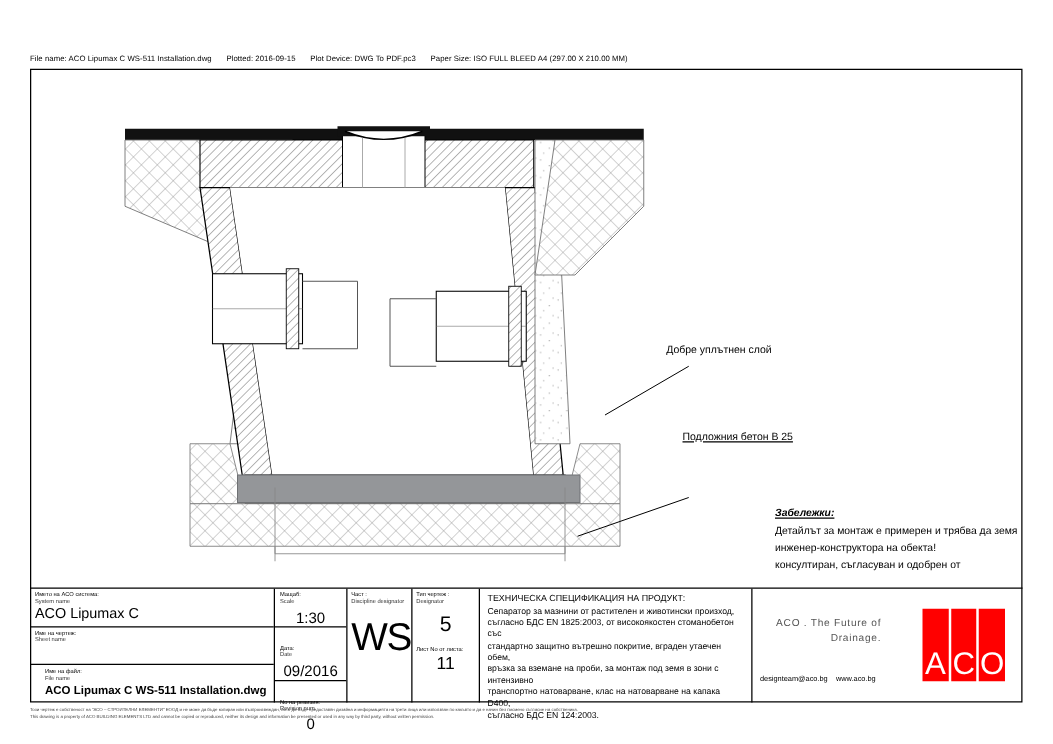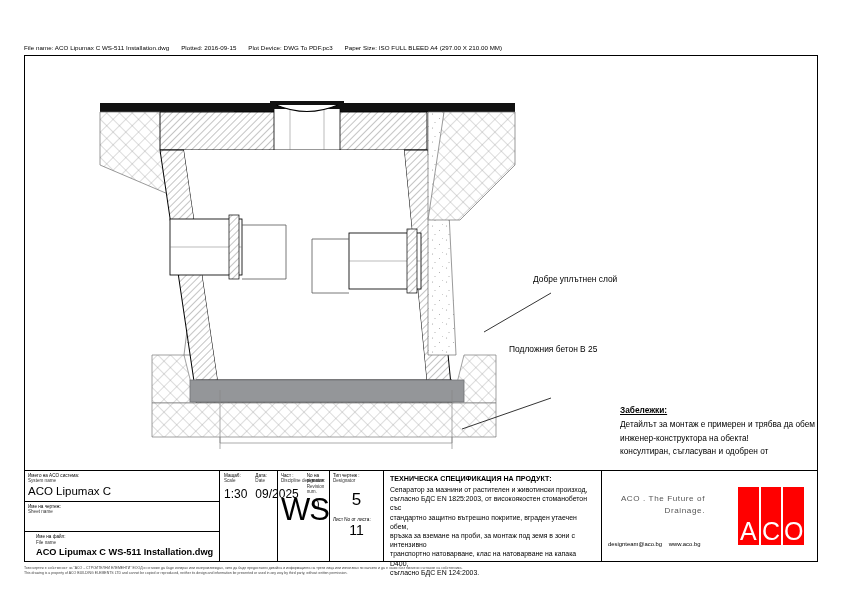--- a/index.html
+++ b/index.html
@@ -52,35 +52,36 @@
   #drawing-svg { display: block; }
 
   
   .leader-label {
     position: absolute;
     font-size: 8.4px;
     color: #000;
     white-space: nowrap;
   }
   #label-compacted { left: 533px; top: 238px; margin-top: 36px; }
-  #label-subbase   { left: 509px; top: 344px; }
+  #label-subbase   { left: 546px; top: 344px; text-decoration: underline; }
 
   
   #notes-block {
     position: absolute;
     left: 620px;
     top: 404px;
     width: 200px;
     font-size: 8.3px;
     line-height: 13.4px;
     color: #000;
   }
   #notes-title {
     font-weight: bold;
     text-decoration: underline;
+    font-style: italic;
     display: block;
     margin-bottom: 1px;
   }
   #notes-block .note-line { display: block; }
 
   
   #title-block {
     position: absolute;
     left: 24px;
     top: 470px;
@@ -120,21 +121,21 @@
     font-size: 10.5px;
     line-height: 13px;
     margin-top: 1px;
     color: #000;
   }
   #system-name-value { font-size: 11.5px; }
   #sheet-name-value { font-size: 10px; font-weight: bold; }
   #file-name-value { font-size: 9.2px; font-weight: bold; }
 
   
-  #tb-scale { width: 58px; display: flex; flex-direction: row; }
+  #tb-scale { width: 58px; display: flex; flex-direction: column; gap: 12px; }
   .tb-subrow {
     border-bottom: 1px solid #000;
     padding: 2px 4px 0 4px;
     box-sizing: border-box;
     flex: 1 1 0;
   }
   .tb-subrow:last-child { border-bottom: none; }
   .tb-centered-val {
     font-size: 12px;
     text-align: center;
@@ -178,21 +179,21 @@
     line-height: 20px;
     text-align: center;
     display: block;
     margin-top: 11px;
   }
 
   
   #tb-spec { width: 218px; padding: 4px 6px 0 6px; }
   #spec-title {
     font-size: 7.1px;
-    font-weight: bold;
+    font-weight: normal;
     display: block;
     margin-bottom: 2px;
   }
   #spec-body { font-size: 6.9px; line-height: 9.2px; }
   #spec-body .spec-line { display: block; }
 
   
   #tb-brand {
     flex: 1 1 auto;
     border-right: none;
@@ -371,21 +372,21 @@
     <path d="M438,374 L527,343"></path>
   </g>
 </svg>
 </div>
 
 <div class="leader-label" id="label-compacted">Добре уплътнен слой</div>
 <div class="leader-label" id="label-subbase">Подложния бетон B 25</div>
 
 <div id="notes-block">
   <span id="notes-title">Забележки:</span>
-  <span class="note-line">Детайлът за монтаж е примерен и трябва да обем</span>
+  <span class="note-line">Детайлът за монтаж е примерен и трябва да земя</span>
   <span class="note-line">инженер-конструктора на обекта!</span>
   <span class="note-line">консултиран, съгласуван и одобрен от</span>
 </div>
 
 <div id="title-block">
 
   <div class="tb-cell" id="tb-left">
     <div class="tb-row">
       <span class="tb-minilabel bg">Името на ACO система:</span>
       <span class="tb-minilabel en">System name</span>
@@ -404,21 +405,21 @@
 
   <div class="tb-cell" id="tb-scale">
     <div class="tb-subrow">
       <span class="tb-minilabel bg">Мащаб:</span>
       <span class="tb-minilabel en">Scale</span>
       <span class="tb-centered-val">1:30</span>
     </div>
     <div class="tb-subrow">
       <span class="tb-minilabel bg">Дата:</span>
       <span class="tb-minilabel en">Date</span>
-      <span class="tb-centered-val">09/2025</span>
+      <span class="tb-centered-val">09/2016</span>
     </div>
     <div class="tb-subrow">
       <span class="tb-minilabel bg">No на ревизия:</span>
       <span class="tb-minilabel en">Revision num.</span>
       <span class="tb-centered-val">0</span>
     </div>
   </div>
 
   <div class="tb-cell" id="tb-ws">
     <span class="tb-minilabel bg">Част :</span>

